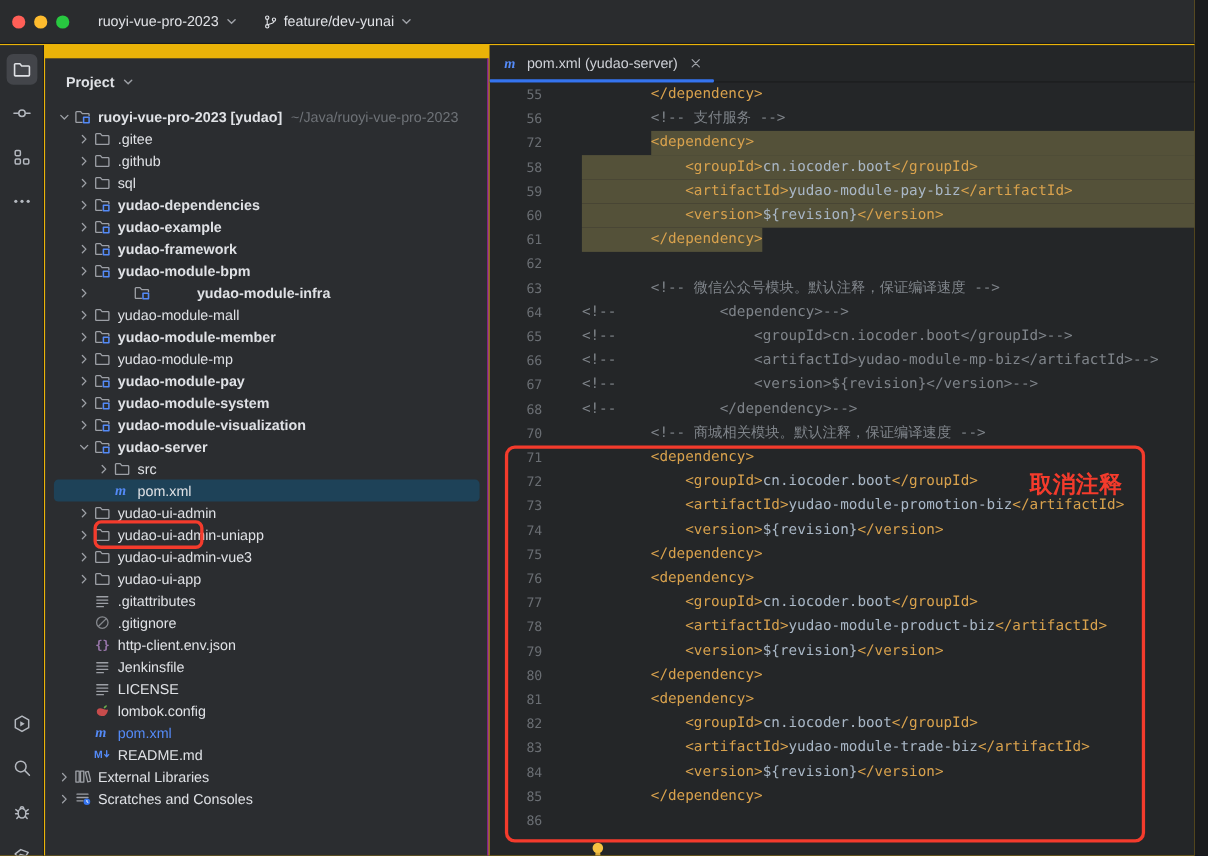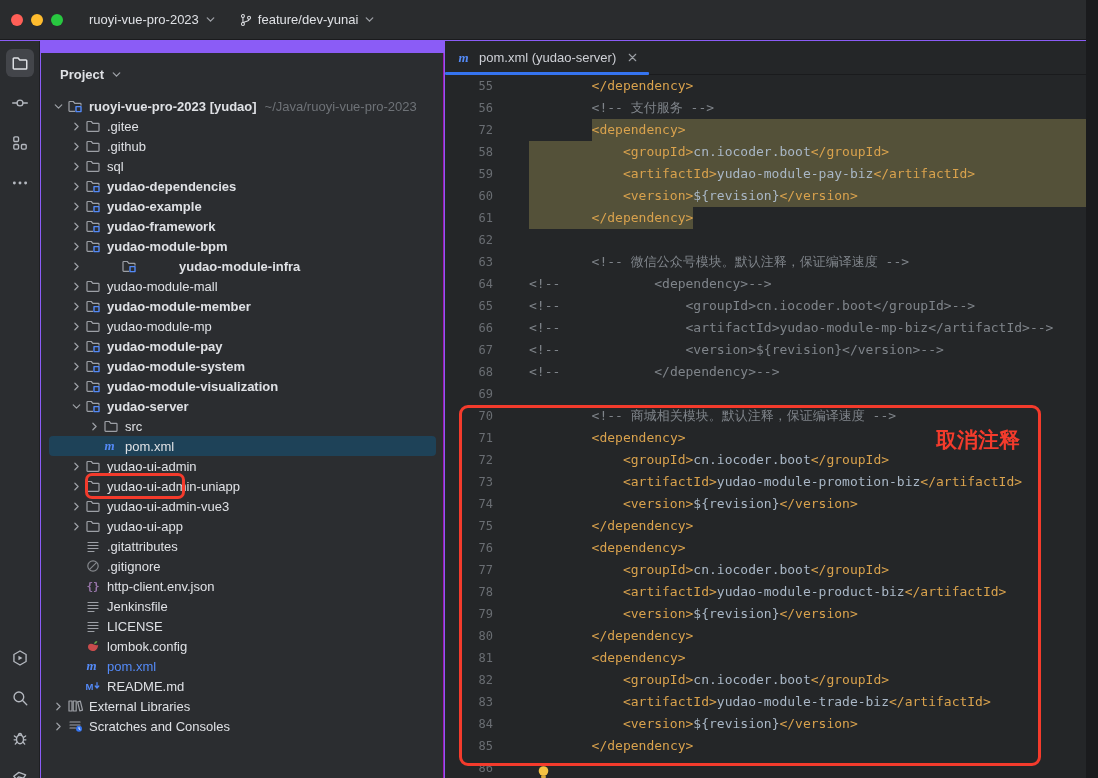--- a/index.html
+++ b/index.html
@@ -1,18 +1,18 @@
 <!DOCTYPE html>
 <html style="--accent-blue: #3574f0; --selection-olive: #545139; --annotation-red: #f43b2c; --maven-blue: #548af7; --tag-gold: #d9a24d; --code-text: #a9b7c6; --comment-gray: #7f848a; --tree-selection: #1e4258;"><head>
 <meta charset="utf-8">
 <style>
   * { margin:0; padding:0; box-sizing:border-box; }
   html,body { width:1098px; height:778px; overflow:hidden; background:#1a1b1d; }
   body { font-family:"Liberation Sans","DejaVu Sans",sans-serif; }
-  .window { position:relative; width:1086px; height:778px; background:#8b5cf6; overflow:hidden; }
+  .window { position:relative; width:1086px; height:778px; background:#eab308; overflow:hidden; }
 
   
   .titlebar { position:absolute; left:0; top:0; width:1098px; height:40px; background:#2a2c2e;
               border-bottom:1px solid #1a1b1d; display:flex; align-items:center; }
   .traffic { display:flex; gap:8px; margin-left:11px; }
   .tl { width:12px; height:12px; border-radius:50%; }
   .tl.r { background:#ff5f57; } .tl.y { background:#febc2e; } .tl.g { background:#28c840; }
   .tsel { display:flex; align-items:center; gap:5px; color:#dfe1e5; font-size:13px; cursor:default; }
   .tsel .chev svg { display:block; }
   .proj-sel { margin-left:26px; }
@@ -710,26 +710,20 @@
             <span class="ct" style="padding-left: 0ch;"><span class="com">&lt;!--                &lt;version&gt;${revision}&lt;/version&gt;--&gt;</span></span>
           </span>
         </div>
         <div class="cl">
           <span class="ln">68</span>
           <span class="cw">
             <span class="ct" style="padding-left: 0ch;"><span class="com">&lt;!--            &lt;/dependency&gt;--&gt;</span></span>
           </span>
         </div>
         <div class="cl">
-          <span class="ln">69</span>
-          <span class="cw">
-            <span class="ct" style="padding-left: 0ch;"></span>
-          </span>
-        </div>
-        <div class="cl">
           <span class="ln">70</span>
           <span class="cw">
             <span class="ct" style="padding-left: 8ch;"><span class="com">&lt;!-- 商城相关模块。默认注释，保证编译速度 --&gt;</span></span>
           </span>
         </div>
         <div class="cl">
           <span class="ln">71</span>
           <span class="cw">
             <span class="ct" style="padding-left: 8ch;"><span class="tag">&lt;dependency&gt;</span></span>
           </span>

